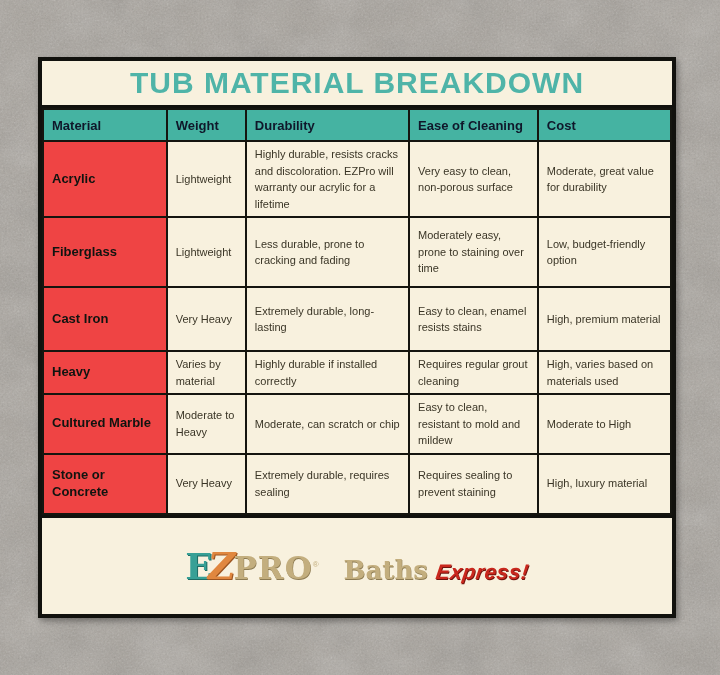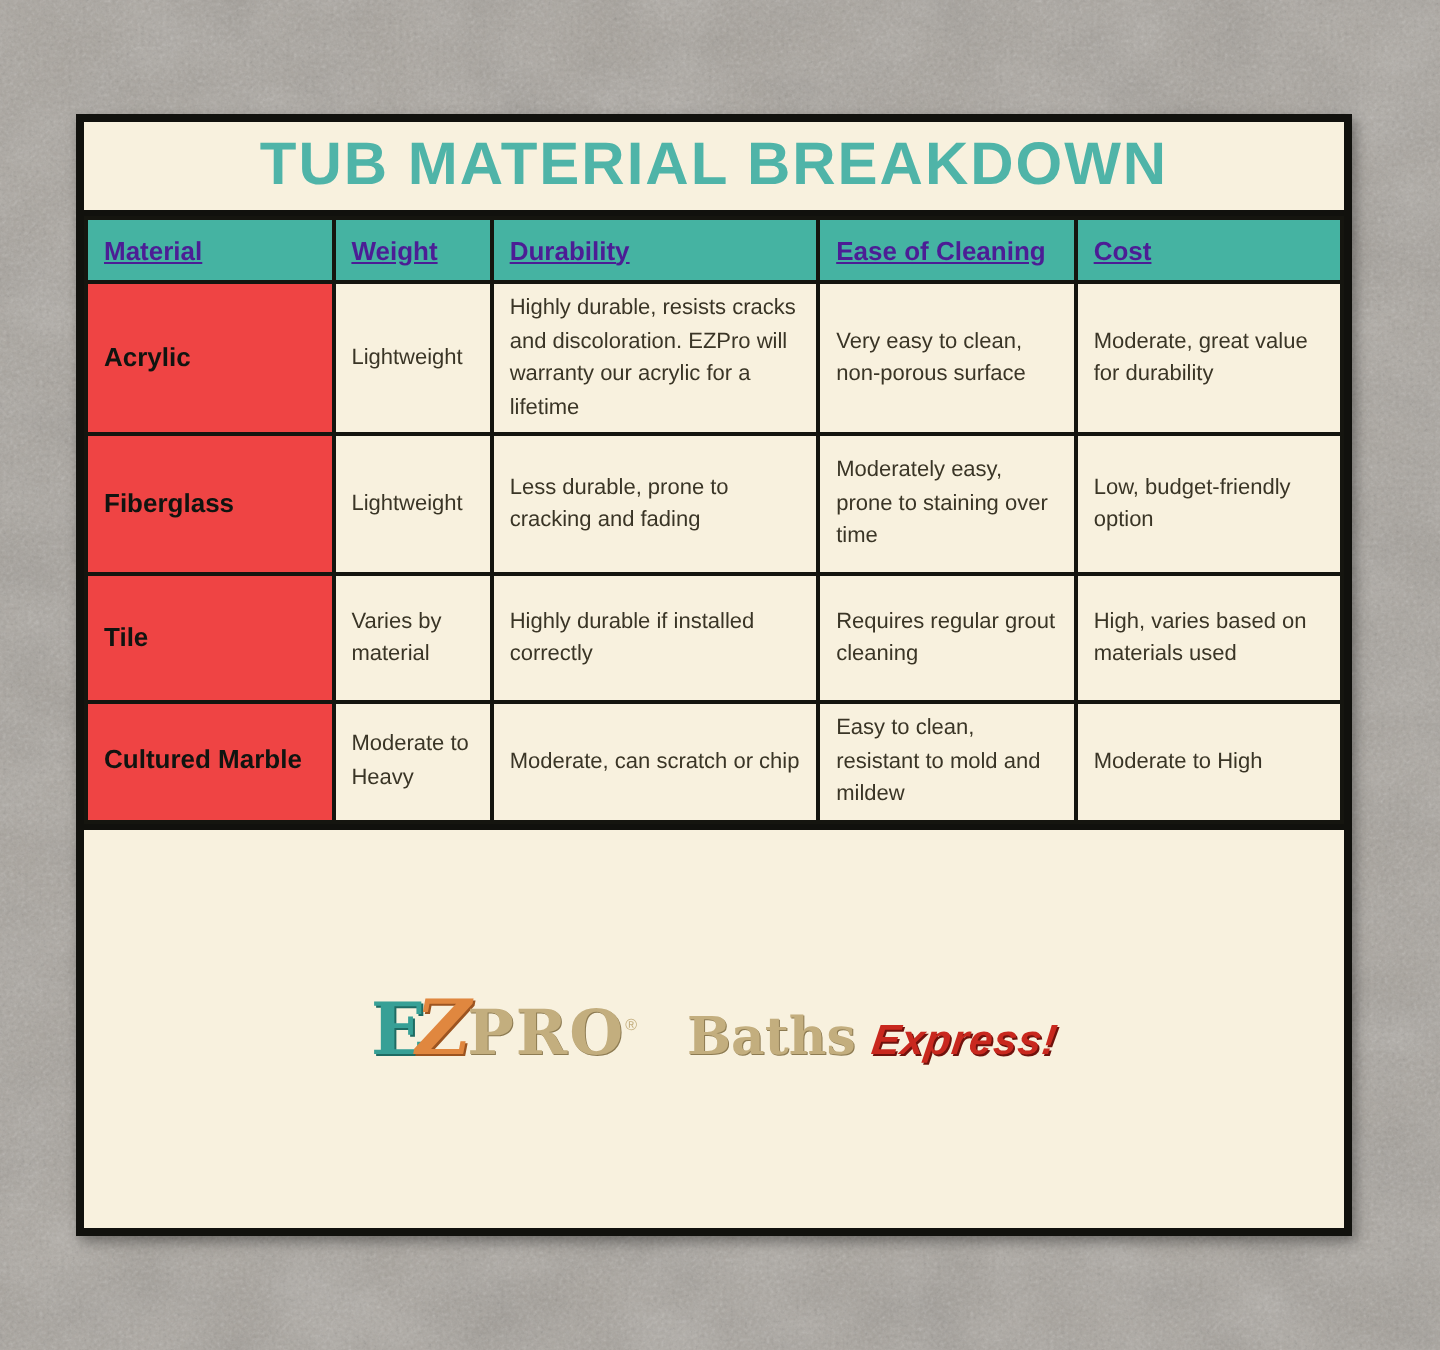--- a/index.html
+++ b/index.html
@@ -21,22 +21,22 @@
   }
   .title-band h1 {
     font-size:30px; font-weight:bold; color:#4fb4a8; letter-spacing:1px; white-space:nowrap;
   }
 
   table.materials { width:100%; border-collapse:collapse; table-layout:fixed; flex:0 0 auto; }
   table.materials th, table.materials td {
     border:2px solid #15150f; vertical-align:middle; text-align:left; overflow:hidden;
   }
   table.materials th {
-    background:#45b3a2; color:#4c1d95; font-size:13px; font-weight:bold;
-    padding:6px 4px 6px 8px; height:32px;text-decoration:underline;
+    background:#45b3a2; color:#0f172a; font-size:13px; font-weight:bold;
+    padding:6px 4px 6px 8px; height:32px;
   }
   td.mat {
     background:#ef4444; color:#101410; font-size:13px; font-weight:bold;
     padding:4px 6px 4px 8px; line-height:1.3;
   }
   td.val { background:#f8f1de; color:#3a3526; font-size:11px; padding:4px 6px 4px 8px; line-height:1.5;margin-top:20px; }
 
   tbody tr:nth-child(1) td { height:73px; }
   tbody tr:nth-child(2) td { height:70px; }
   tbody tr:nth-child(3) td { height:64px; }
@@ -124,32 +124,46 @@
         <td class="val">Moderate, great value for durability</td>
       </tr>
       <tr>
         <td class="mat">Fiberglass</td>
         <td class="val">Lightweight</td>
         <td class="val">Less durable, prone to cracking and fading</td>
         <td class="val">Moderately easy, prone to staining over time</td>
         <td class="val">Low, budget-friendly option</td>
       </tr>
       <tr>
-        <td class="mat">Tile</td>
+        <td class="mat">Cast Iron</td>
+        <td class="val">Very Heavy</td>
+        <td class="val">Extremely durable, long-lasting</td>
+        <td class="val">Easy to clean, enamel resists stains</td>
+        <td class="val">High, premium material</td>
+      </tr>
+      <tr>
+        <td class="mat">Heavy</td>
         <td class="val">Varies by material</td>
         <td class="val">Highly durable if installed correctly</td>
         <td class="val">Requires regular grout cleaning</td>
         <td class="val">High, varies based on materials used</td>
       </tr>
       <tr>
         <td class="mat">Cultured Marble</td>
         <td class="val">Moderate to Heavy</td>
         <td class="val">Moderate, can scratch or chip</td>
         <td class="val">Easy to clean, resistant to mold and mildew</td>
         <td class="val">Moderate to High</td>
+      </tr>
+      <tr>
+        <td class="mat">Stone or Concrete</td>
+        <td class="val">Very Heavy</td>
+        <td class="val">Extremely durable, requires sealing</td>
+        <td class="val">Requires sealing to prevent staining</td>
+        <td class="val">High, luxury material</td>
       </tr>
     </tbody>
   </table>
 
   <div class="logo-band">
     <div class="logo">
       <span class="lg-e">E</span>
       <span class="lg-z">Z</span>
       <span class="lg-pro">PRO</span>
       <span class="lg-reg">®</span>

